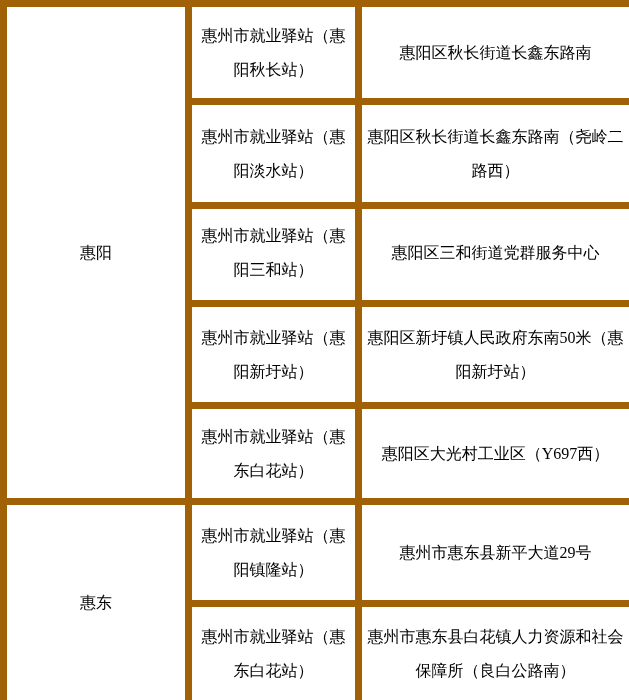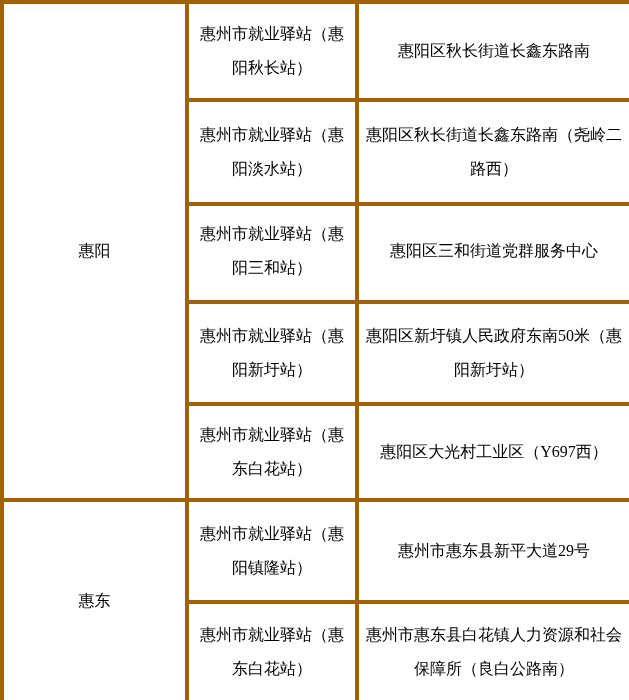--- a/index.html
+++ b/index.html
@@ -16,21 +16,21 @@
   table.station-table {
     border-collapse: collapse;
     table-layout: fixed;
     width: 629px;
     height: 700px;
     font-family: "Liberation Serif", "DejaVu Serif", serif;
     font-size: 16px;
     color: #000000;
   }
   table.station-table td {
-    border: 4px solid #a16207;
+    border: 7px solid #a16207;
     text-align: center;
     vertical-align: middle;
     line-height: 2.1;
     padding: 2px 5px;
     background: #ffffff;
     word-break: break-all;
   }
   col.c-region  { width: 185px; }
   col.c-station { width: 170px; }
   col.c-address { width: 274px; }

